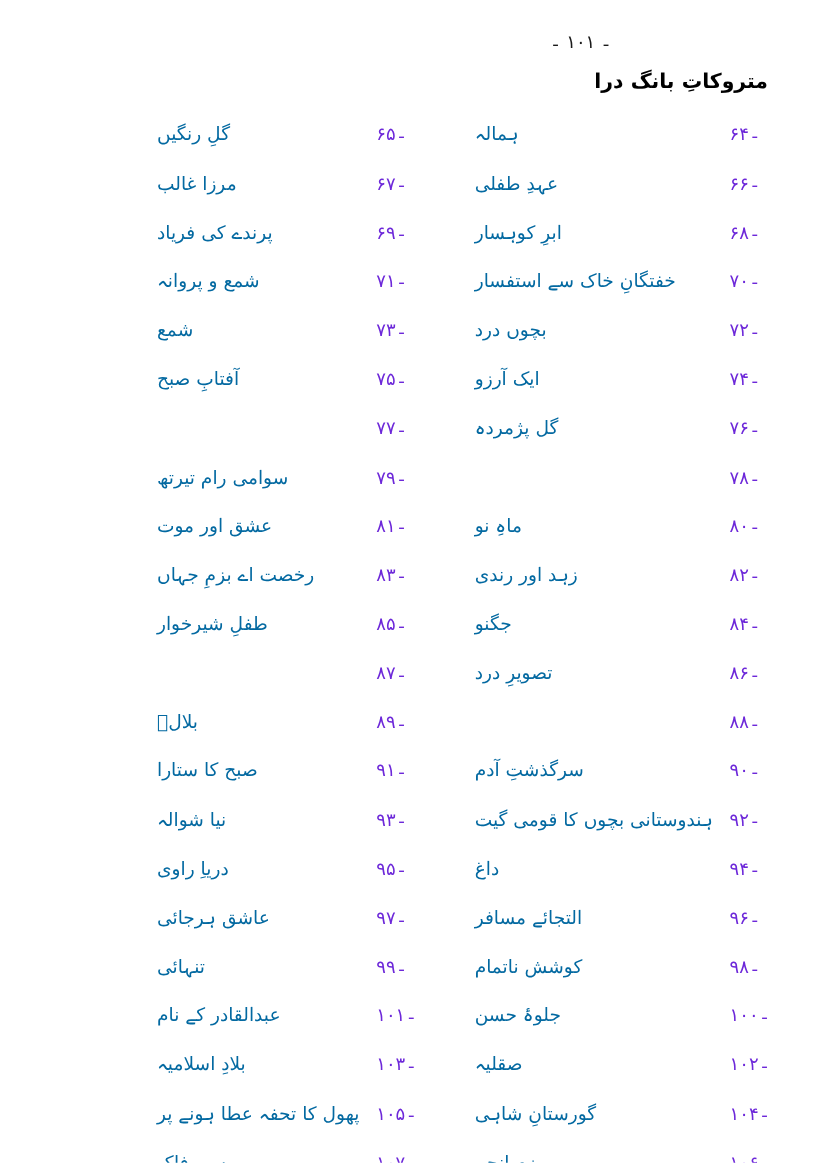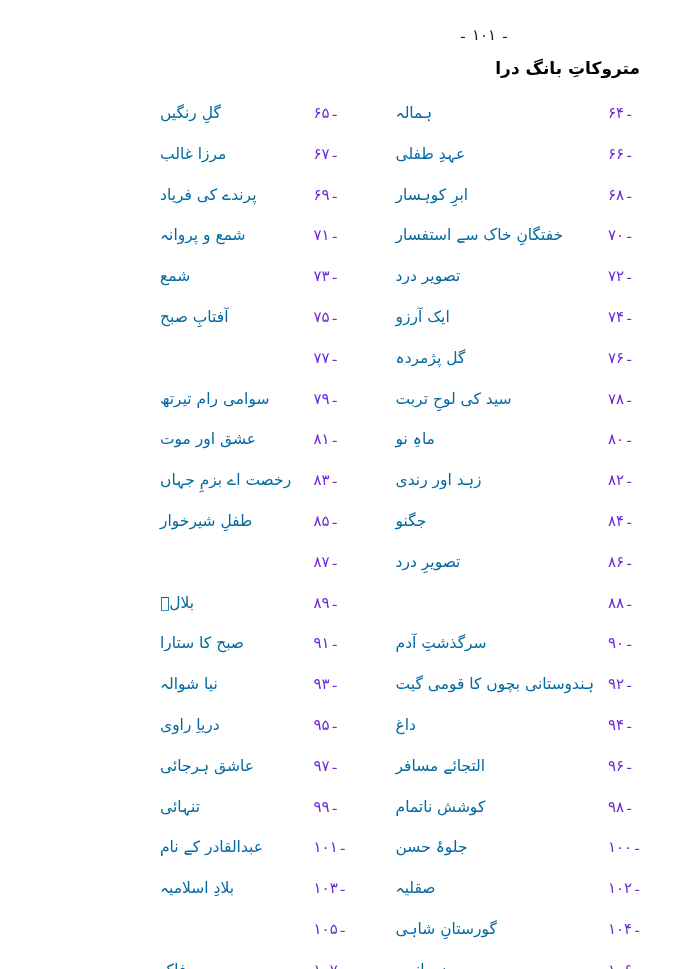--- a/index.html
+++ b/index.html
@@ -142,33 +142,32 @@
         <div class="toc-row">
           <div class="toc-num"><span class="d">ـ</span>۶۸</div>
           <div class="toc-title">ابرِ کوہسار</div>
         </div>
         <div class="toc-row">
           <div class="toc-num"><span class="d">ـ</span>۷۰</div>
           <div class="toc-title">خفتگانِ خاک سے استفسار</div>
         </div>
         <div class="toc-row">
           <div class="toc-num"><span class="d">ـ</span>۷۲</div>
-          <div class="toc-title">تصویر درد</div>
+          <div class="toc-title">بچوں درد</div>
         </div>
         <div class="toc-row">
           <div class="toc-num"><span class="d">ـ</span>۷۴</div>
           <div class="toc-title">ایک آرزو</div>
         </div>
         <div class="toc-row">
           <div class="toc-num"><span class="d">ـ</span>۷۶</div>
           <div class="toc-title">گل پژمردہ</div>
         </div>
         <div class="toc-row">
           <div class="toc-num"><span class="d">ـ</span>۷۸</div>
-          <div class="toc-title">سید کی لوحِ تربت</div>
         </div>
         <div class="toc-row">
           <div class="toc-num"><span class="d">ـ</span>۸۰</div>
           <div class="toc-title">ماہِ نو</div>
         </div>
         <div class="toc-row">
           <div class="toc-num"><span class="d">ـ</span>۸۲</div>
           <div class="toc-title">زہد اور رندی</div>
         </div>
         <div class="toc-row">
@@ -293,20 +292,21 @@
         <div class="toc-row">
           <div class="toc-num"><span class="d">ـ</span>۱۰۱</div>
           <div class="toc-title">عبدالقادر کے نام</div>
         </div>
         <div class="toc-row">
           <div class="toc-num"><span class="d">ـ</span>۱۰۳</div>
           <div class="toc-title">بلادِ اسلامیہ</div>
         </div>
         <div class="toc-row">
           <div class="toc-num"><span class="d">ـ</span>۱۰۵</div>
+          <div class="toc-title">پھول کا تحفہ عطا ہونے پر</div>
         </div>
         <div class="toc-row">
           <div class="toc-num"><span class="d">ـ</span>۱۰۷</div>
           <div class="toc-title">سیرِ فلک</div>
         </div>
       </div>
   </div>
 
 </div>
 

